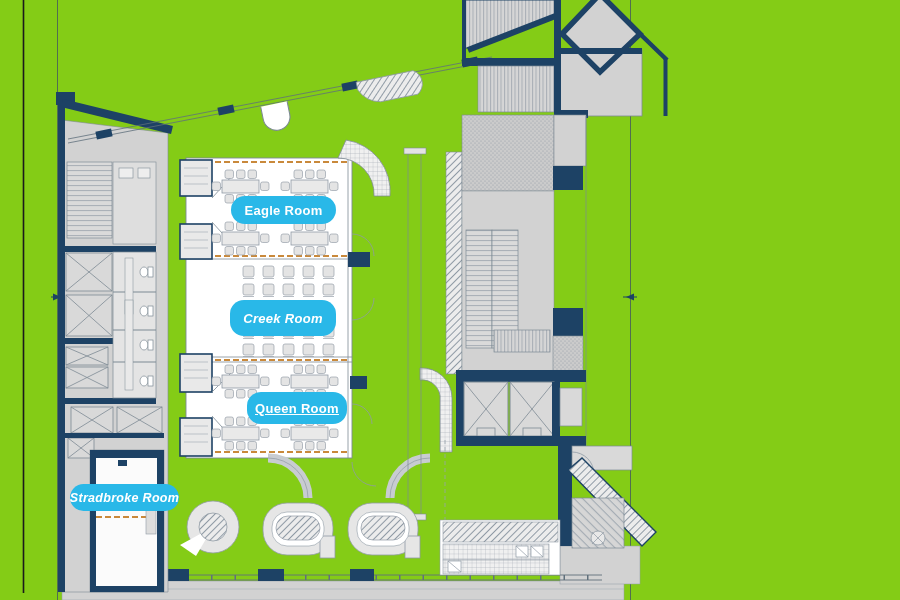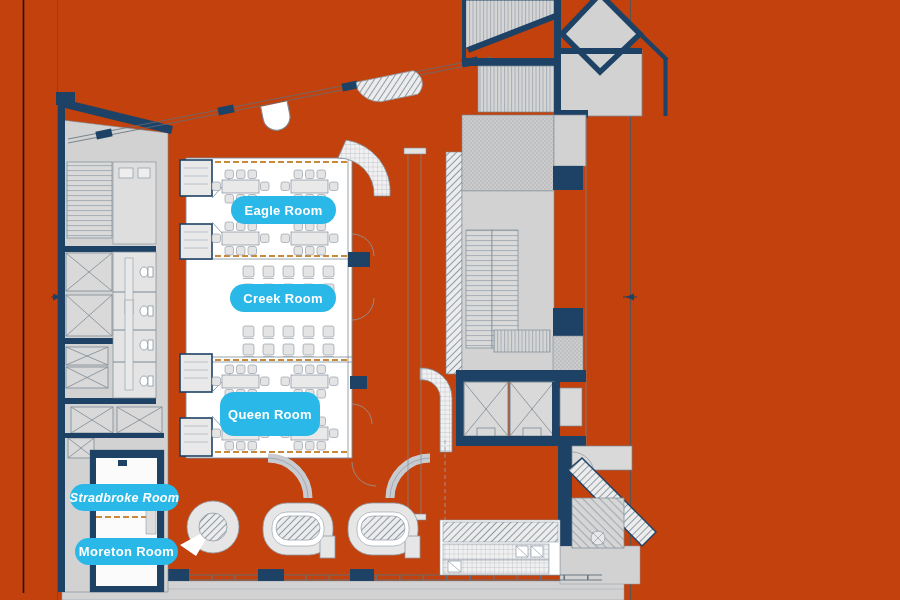--- a/index.html
+++ b/index.html
@@ -1,16 +1,16 @@
 <!DOCTYPE html>
 <html><head>
 <meta charset="utf-8">
 <style>
   html,body{margin:0;padding:0;background:#ffffff;}
-  .stage{position:relative;width:900px;height:600px;background:#c2410c;overflow:hidden;
+  .stage{position:relative;width:900px;height:600px;background:#84cc16;overflow:hidden;
          font-family:"Liberation Sans", sans-serif;}
   .plan-svg{position:absolute;left:0;top:0;}
   .room-pill{position:absolute;display:flex;align-items:center;justify-content:center;
              background:#29b8e8;color:#ffffff;font-weight:bold;font-size:13px;
              letter-spacing:.3px;border-radius:14px;border:none;cursor:pointer;
              white-space:nowrap;padding:0;}
 </style>
 </head>
 <body>
 
@@ -450,18 +450,17 @@
     <g>
       <rect x="348" y="503" width="70" height="52" rx="24" fill="#e6e6e6" stroke="#8f9aa5" stroke-width="0.8"></rect>
       <rect x="405" y="536" width="15" height="22" fill="#e6e6e6" stroke="#8f9aa5" stroke-width="0.8"></rect>
       <rect x="357" y="512" width="52" height="34" rx="15" fill="#ffffff" stroke="#8f9aa5" stroke-width="0.6"></rect>
       <rect x="361" y="516" width="44" height="24" rx="12" fill="url(#hatch)" stroke="#8f9aa5" stroke-width="0.7"></rect>
     </g>
   </g>
 </svg>
 
 <button class="room-pill" style="left: 231px; top: 196px; width: 105px; height: 28px; background: rgb(41, 184, 232);">Eagle Room</button>
-<button class="room-pill" style="left: 230px; top: 284px; width: 106px; height: 28px; background: rgb(41, 184, 232);">Creek Room</button>
-<button class="room-pill" style="left: 220px; top: 392px; width: 100px; height: 44px; background: rgb(41, 184, 232);">Queen Room</button>
+<button class="room-pill" style="left: 230px; top: 300px; width: 106px; height: 36px; background: rgb(41, 184, 232); font-style: italic;">Creek Room</button>
+<button class="room-pill" style="left: 247px; top: 392px; width: 100px; height: 32px; background: rgb(41, 184, 232); text-decoration: underline;">Queen Room</button>
 <button class="room-pill" style="left: 70px; top: 484px; width: 109px; height: 27px; font-size: 12.5px; background: rgb(41, 184, 232); font-style: italic;">Stradbroke Room</button>
-<button class="room-pill" style="left: 75px; top: 538px; width: 103px; height: 27px; background: rgb(41, 184, 232);">Moreton Room</button>
 
 </div>
 
 </body></html>

